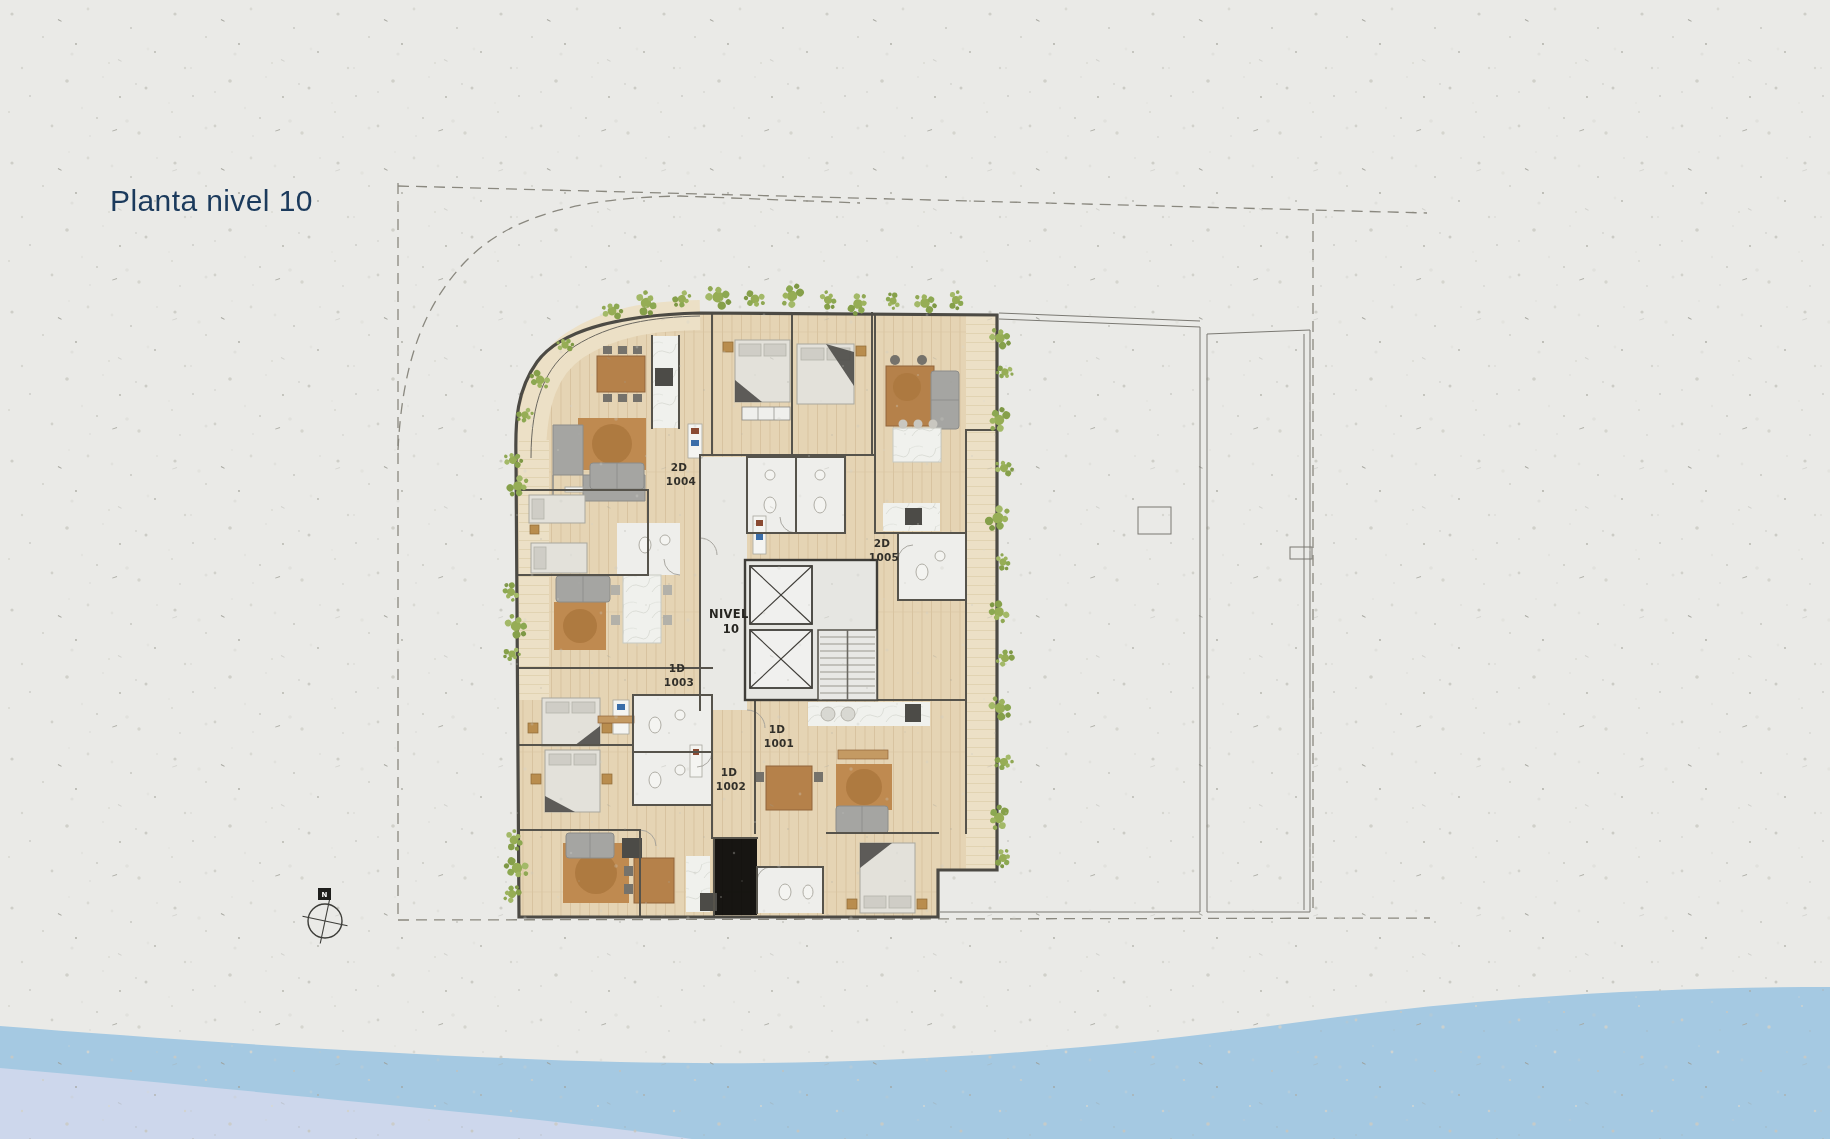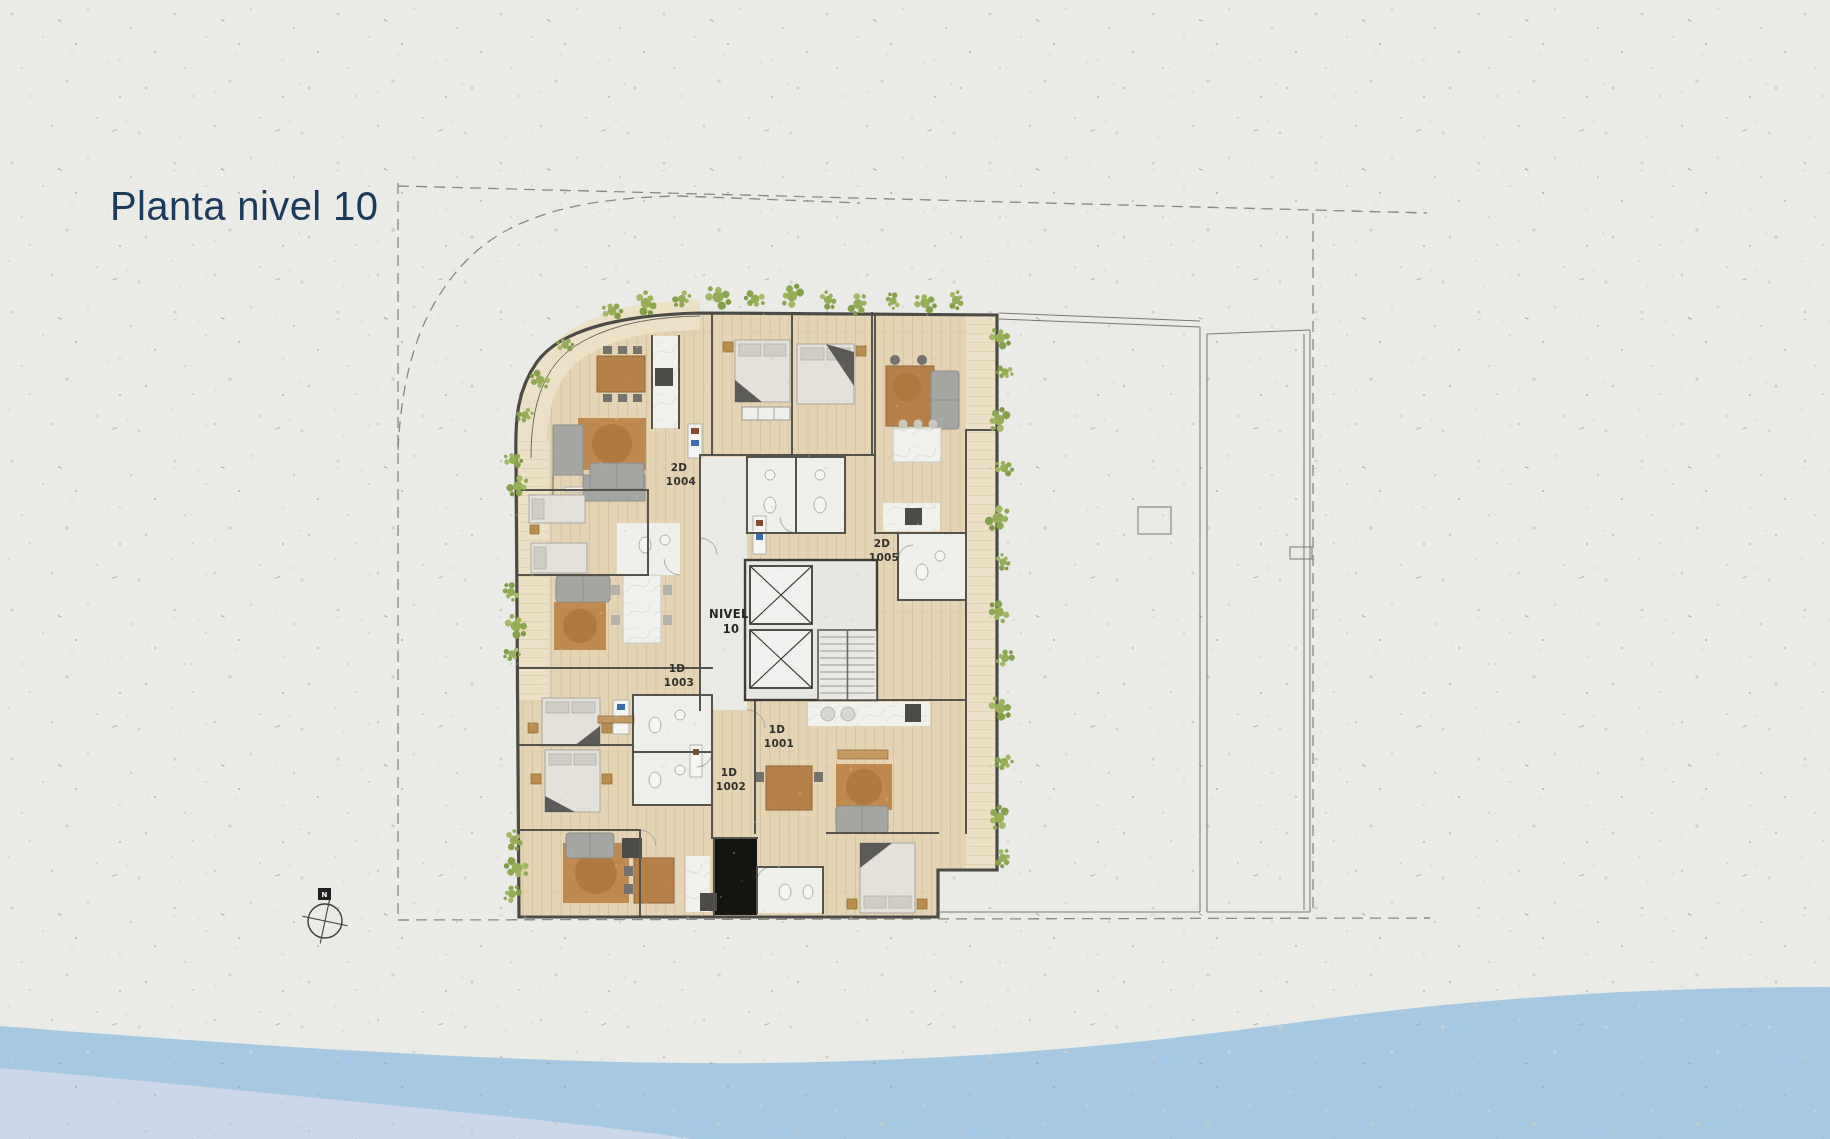--- a/index.html
+++ b/index.html
@@ -6,21 +6,21 @@
   .page{
     position:relative;
     width:1830px;height:1139px;
     background:#eaeae7;
     overflow:hidden;
     font-family:"Liberation Sans",sans-serif;
   }
   .page-title{
     position:absolute;
     left:110px;top:186px;
-    font-size:40px;
+    font-size:30px;
     font-weight:500;
     letter-spacing:.4px;
     color:#1b3a5c;
     line-height:1;
     user-select:none;
   }
   svg.plan{position:absolute;left:0;top:0;}
   .unit-label{
     font-family:"DejaVu Sans",sans-serif;
     font-size:10.5px;font-weight:bold;

